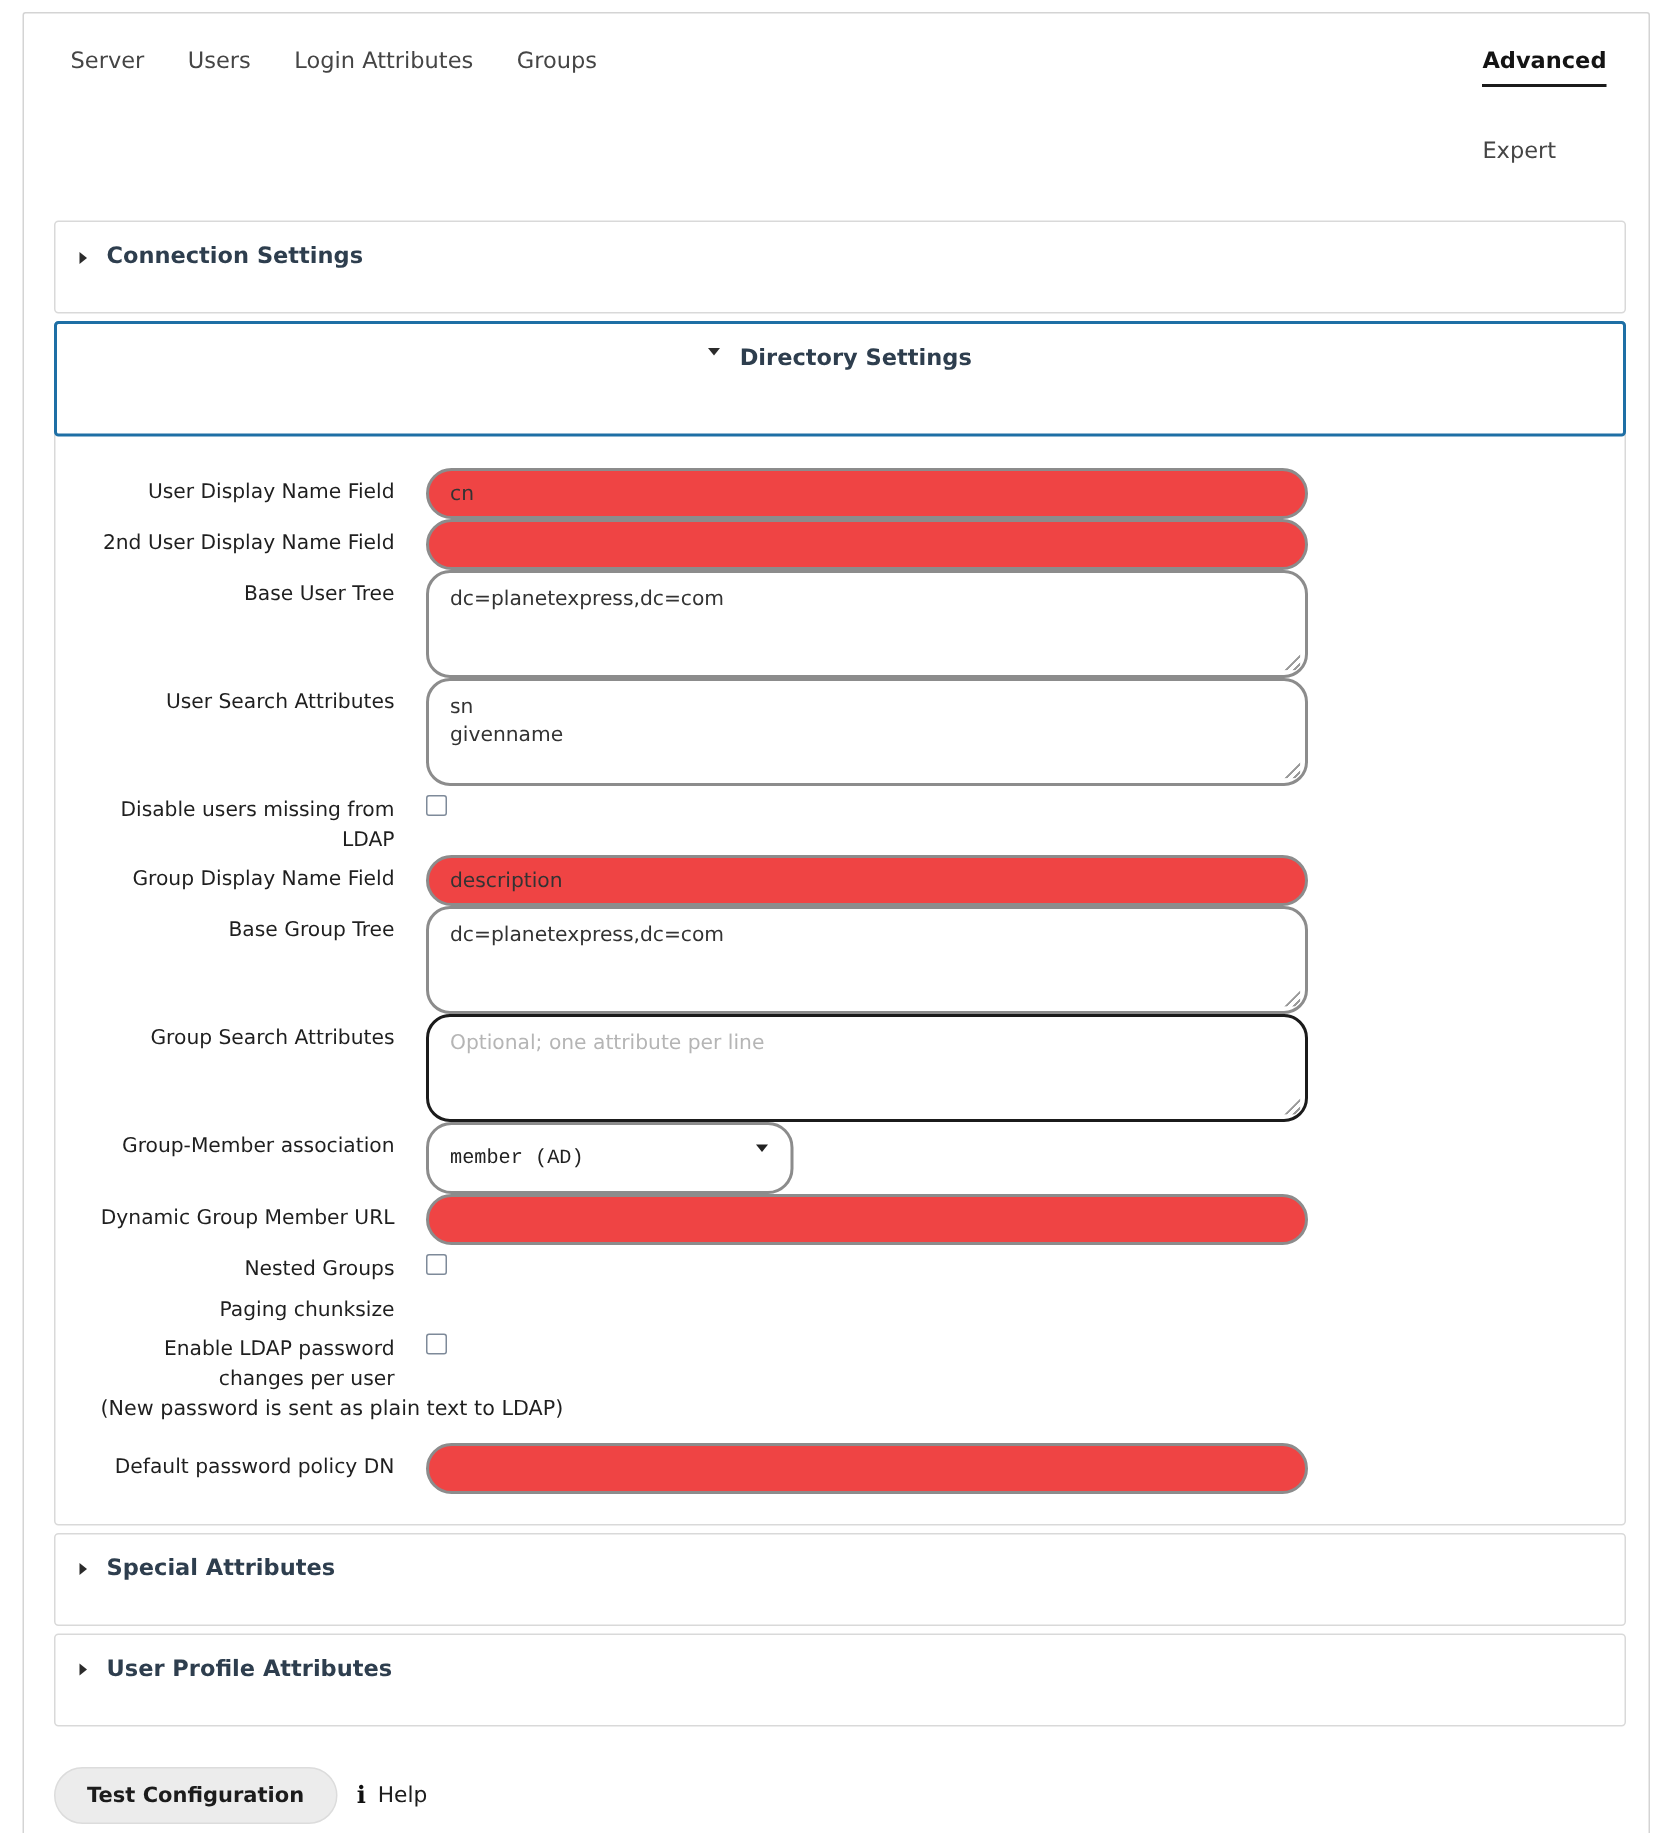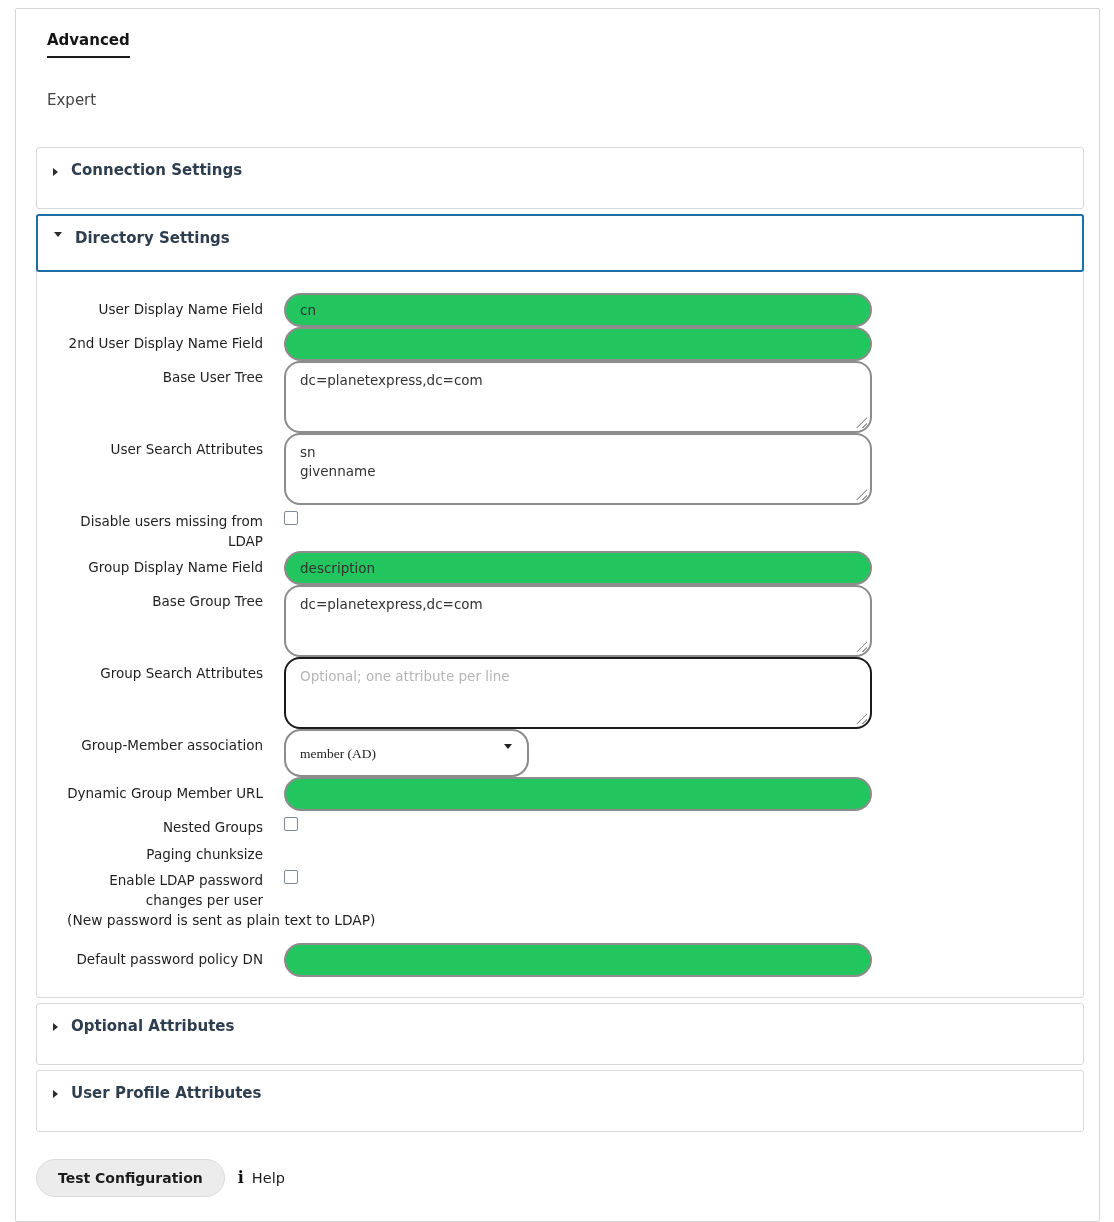--- a/index.html
+++ b/index.html
@@ -51,23 +51,24 @@
     padding:13px 16px;
     font-size:15px;
     font-weight:bold;
     color:#2e3e4e;
     cursor:pointer;
   }
   .section-header.active {
     border:2px solid #1e6fa5;
     border-radius:3px;
     margin:-1px -1px 0 -1px;
-    height:58px;
+    height:77px;
     align-items:flex-start;
     padding-top:13px;
+    justify-content:center;
   }
   .tri { display:inline-block; width:0; height:0; margin-top:3px; }
   .tri.right {
     border-top:4px solid transparent;
     border-bottom:4px solid transparent;
     border-left:5px solid #2b2b2b;
   }
   .tri.down {
     border-left:4px solid transparent;
     border-right:4px solid transparent;
@@ -91,21 +92,21 @@
   .fctl { position:relative; }
   .tinput {
     width:100%;
     height:34px;
     border:2px solid #8c8c8c;
     border-radius:17px;
     padding:0 14px;
     font-family:inherit;
     font-size:13.5px;
     color:#333;
-    background:#22c55e;
+    background:#ef4444;
     outline:none;
   }
   .ta-wrap { position:relative; }
   .tarea {
     display:block;
     width:100%;
     height:72px;
     border:2px solid #8c8c8c;
     border-radius:16px;
     padding:8px 14px 6px 14px;
@@ -128,21 +129,21 @@
     pointer-events:none;
   }
   .select-wrap { position:relative; width:245px; }
   .fselect {
     appearance:none; -webkit-appearance:none; -moz-appearance:none;
     width:100%;
     height:48px;
     border:2px solid #8c8c8c;
     border-radius:17px;
     padding:0 30px 0 14px;
-    font-family:Liberation Serif, serif;
+    font-family:Liberation Mono, monospace;
     font-size:13.5px;
     color:#222;
     background:#fff;
     outline:none;
     cursor:pointer;
   }
   .caret {
     position:absolute;
     right:17px; top:15px;
     width:0; height:0;
@@ -193,20 +194,26 @@
     color:#111;
   }
   .help-label { font-size:14.5px; color:#1c1c1c; }
 </style>
 </head>
 <body>
 
 <div class="card">
 
   <div class="topbar">
+    <div class="tabs">
+      <span class="tab">Server</span>
+      <span class="tab">Users</span>
+      <span class="tab">Login Attributes</span>
+      <span class="tab">Groups</span>
+    </div>
     <div class="modes">
       <span class="mode active">Advanced</span>
       <span class="mode">Expert</span>
     </div>
   </div>
 
   <div class="sections">
 
     <div class="section collapsed">
       <div class="section-header">
@@ -299,21 +306,21 @@
           <div class="frow">
             <label class="flabel">Default password policy DN</label>
             <div class="fctl"><input type="text" class="tinput" style=""></div>
           </div>
         </div>
     </div>
 
     <div class="section collapsed">
       <div class="section-header">
         <span class="tri right"></span>
-        <span>Optional Attributes</span>
+        <span>Special Attributes</span>
       </div>
     </div>
 
     <div class="section collapsed">
       <div class="section-header">
         <span class="tri right"></span>
         <span>User Profile Attributes</span>
       </div>
     </div>
 

